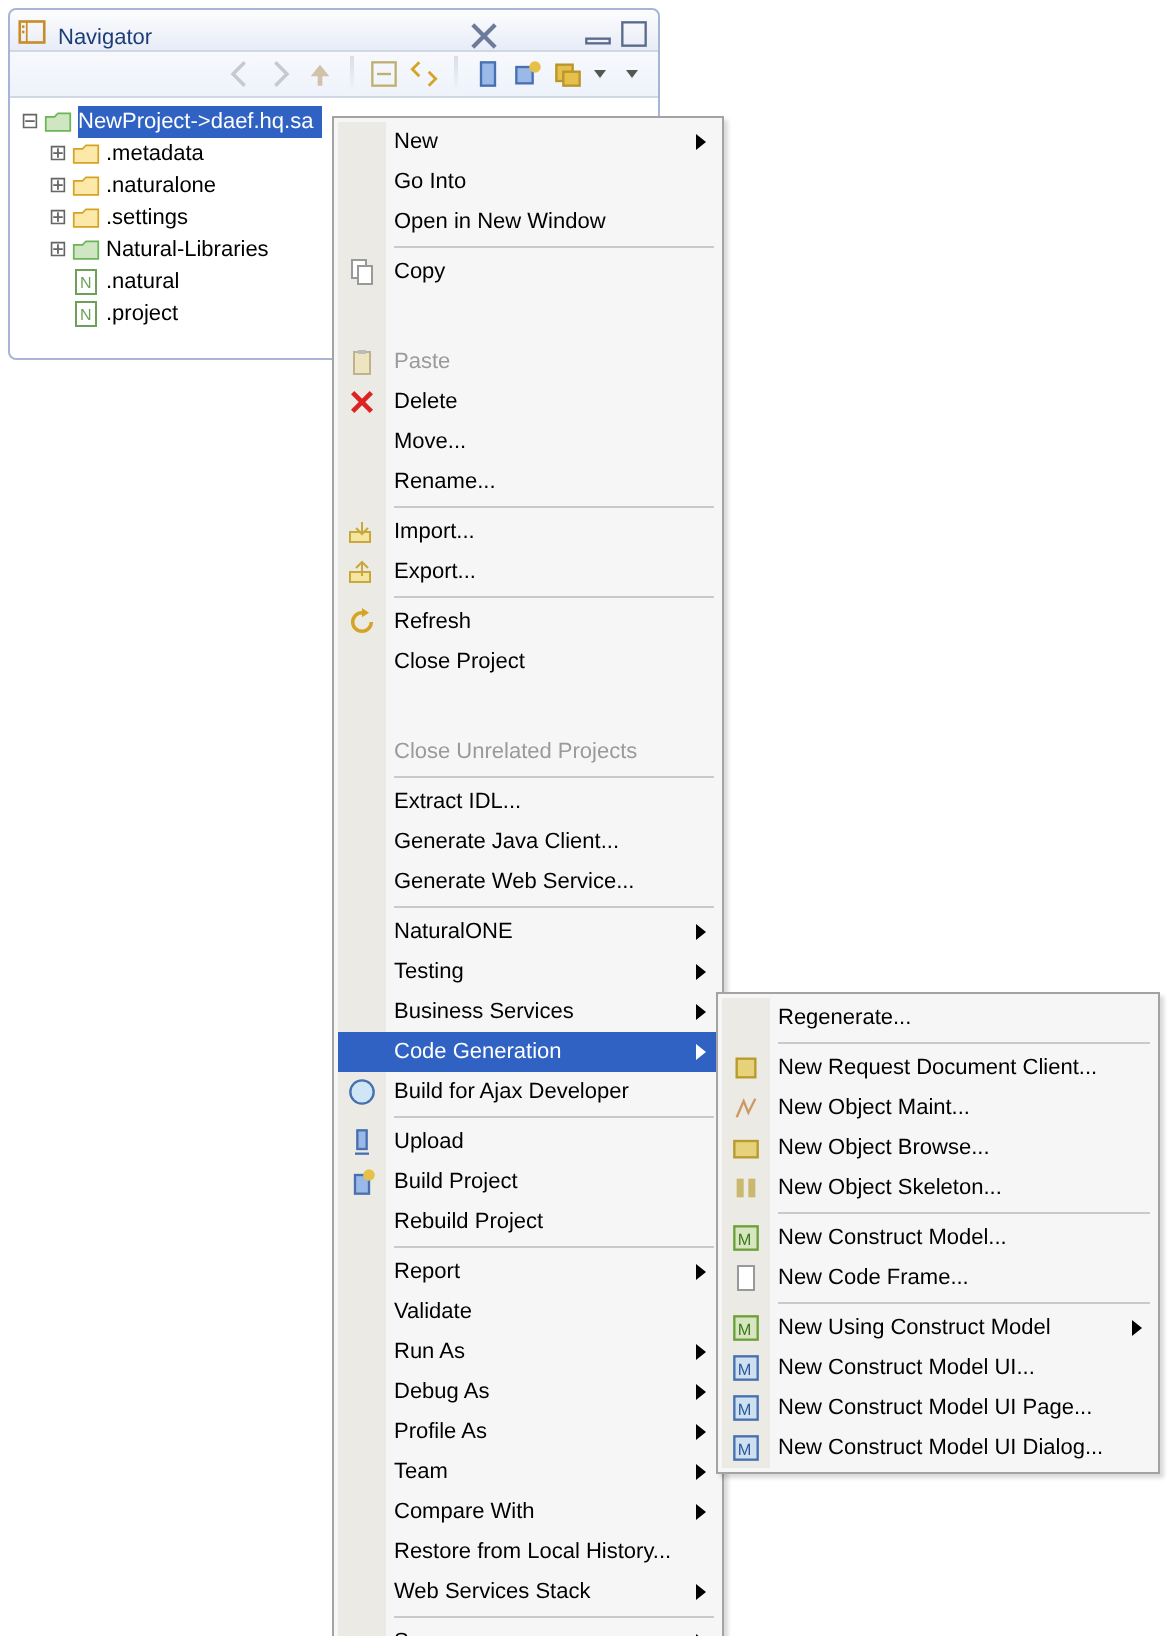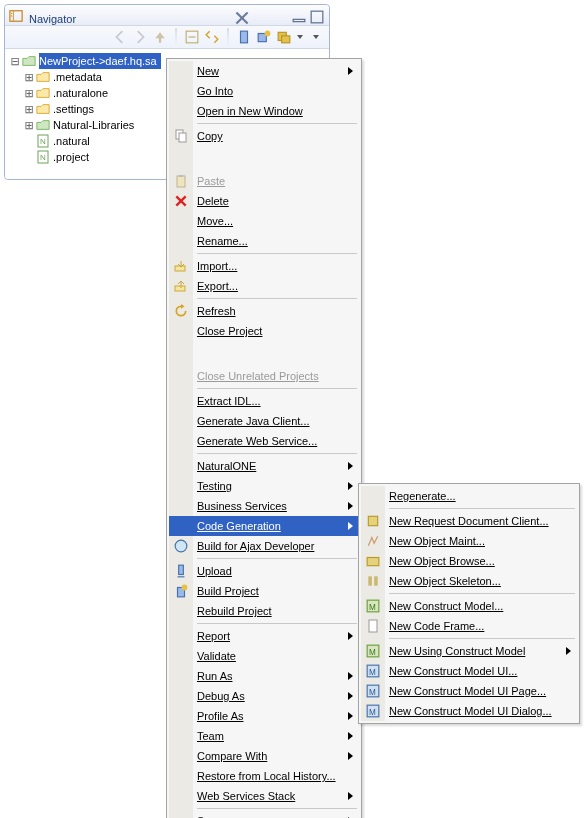--- a/index.html
+++ b/index.html
@@ -94,38 +94,37 @@
 
   
   .menu {
     position:absolute;
     background:#f6f6f6;
     border: 1px solid #a3a3a3;
     box-shadow: 2px 2px 2px rgba(0,0,0,0.15);
     padding:2px;
   }
   .menu.main { left:166px; top:58px; width:190px; }
-  .menu.sub  { left:358px; top:483px; width:216px; }
+  .menu.sub  { left:358px; top:496px; width:216px; }
 
   .gutter {
     position:absolute;
     left:2px; top:2px; bottom:2px;
     width:24px;
     background:#eceae4;
   }
   .menu-items { position:relative; }
   .mi {
     height:20px;
     display:flex;
     align-items:center;
     padding-left:28px;
     padding-right:6px;
     position:relative;
     color:#000;
-    text-decoration:underline;
   }
   .mi.disabled { color:#9a9a9a;margin-top:25px; }
   .mi.highlight {
     background:#2f62c3;
     color:#fff;
   }
   .mi .mi-icon {
     position:absolute;
     left:4px;
     width:16px; height:16px;

